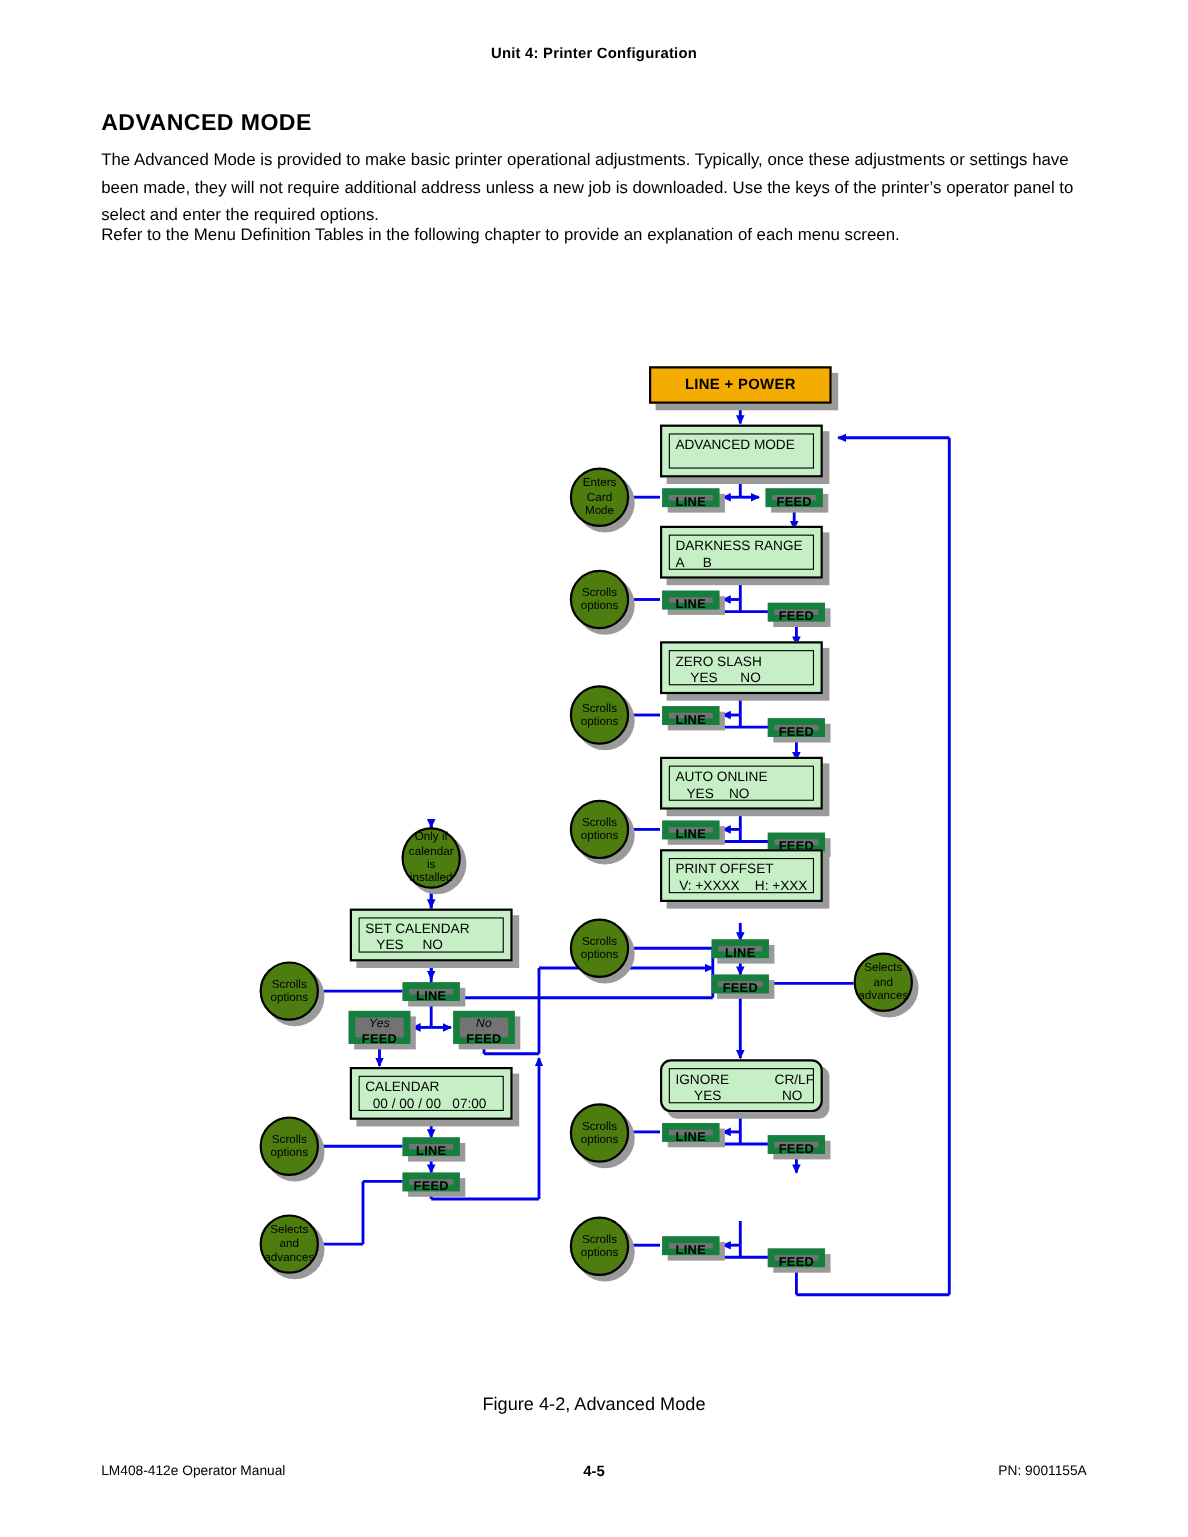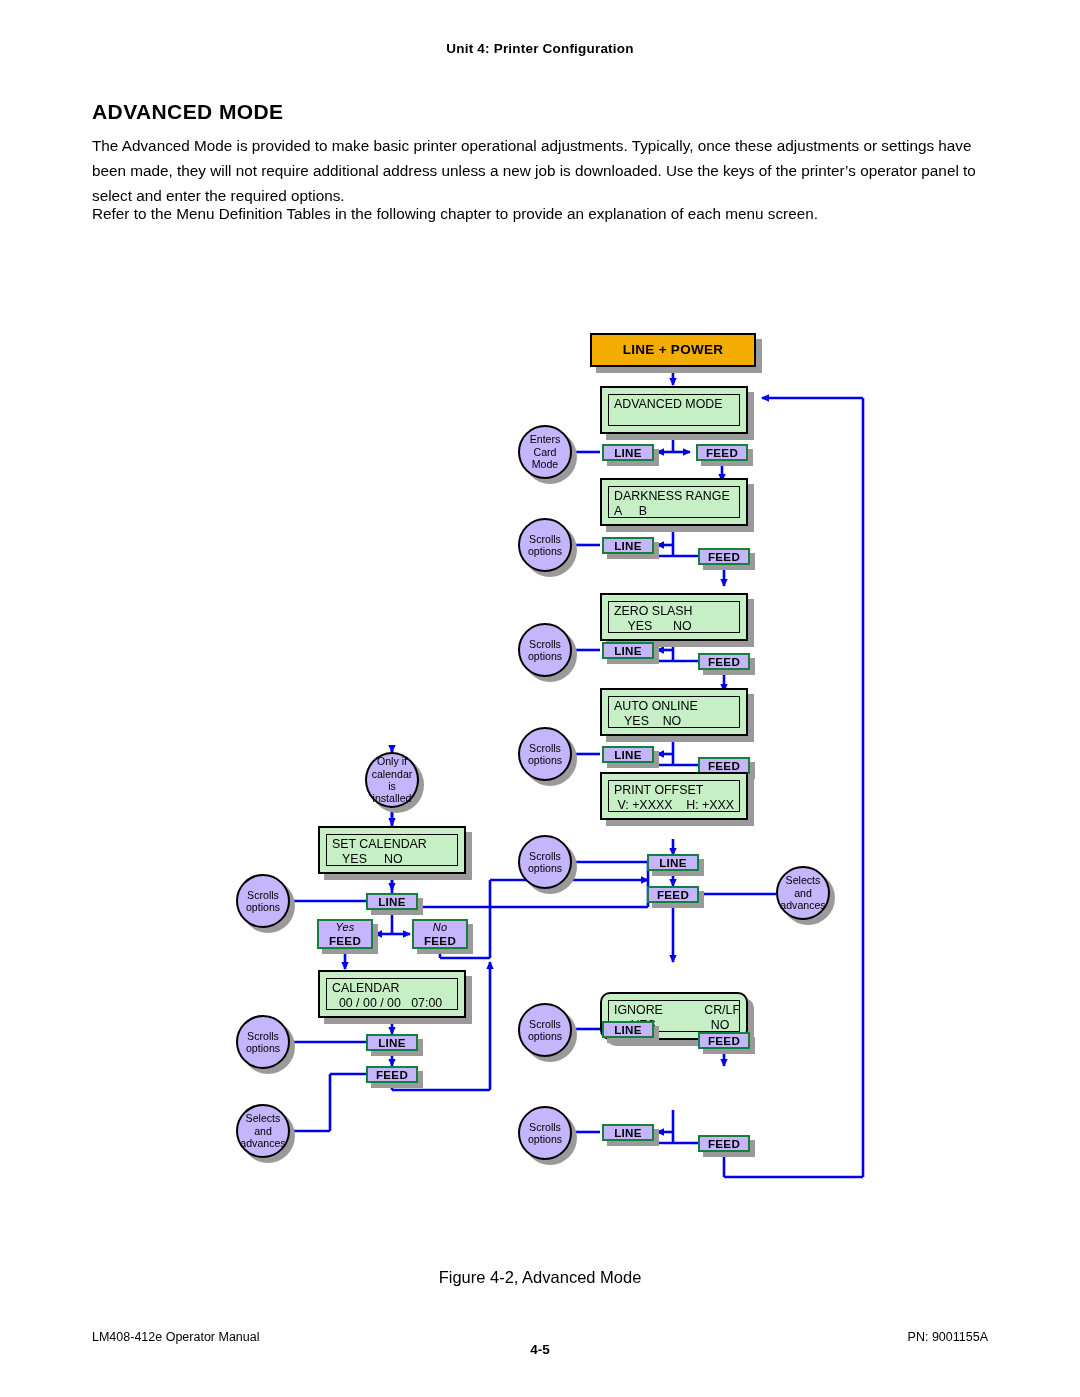--- a/index.html
+++ b/index.html
@@ -12,21 +12,21 @@
   #page-title{position:absolute;left:92px;top:86px;font-size:21px;font-weight:bold;
               letter-spacing:.4px;}
   #para1{position:absolute;left:92px;top:118px;width:898px;font-size:15.3px;
          line-height:25px;text-align:left;}
   #para2{position:absolute;left:92px;top:186px;width:898px;font-size:15.3px;
          line-height:25px;}
   #fig-caption{position:absolute;left:0;top:1268px;width:1080px;text-align:center;
                font-size:16.5px;font-weight:normal;}
   #footer{position:absolute;left:92px;top:1330px;width:896px;font-size:12.5px;}
   #footer .fl{float:left;}
-  #footer .fc{position:absolute;left:0;width:896px;text-align:center;font-weight:bold;font-size:13.5px;margin-top:12px;}
+  #footer .fc{position:absolute;left:0;width:896px;text-align:center;font-weight:bold;font-size:13.5px;}
   #footer .fr{float:right;}
 
   
   #diagram{position:absolute;left:0;top:0;width:1080px;height:1397px;}
   #wires{position:absolute;left:0;top:0;width:1080px;height:1397px;overflow:visible;}
 
   .node{position:absolute;box-sizing:border-box;}
 
   
   .lcd{width:148px;height:48px;background:#c6efc6;border:2.5px solid #000;
@@ -36,33 +36,33 @@
   .lcd .l1{position:absolute;left:5px;top:2px;font-size:12.4px;white-space:pre;}
   .lcd .l2{position:absolute;left:5px;top:17px;font-size:12.4px;white-space:pre;}
 
   
   .start{width:166px;height:34px;background:#f5ac00;border:2.5px solid #000;
          box-shadow:6px 6px 0 0 #9a9a9a;}
   .start span{display:block;text-align:center;line-height:30px;font-size:13.5px;
               font-weight:bold;letter-spacing:.3px;}
 
   
-  .key{height:17px;background:#c4b5fd;border:2px solid #15803d;
+  .key{height:17px;background:#737373;border:6px solid #15803d;
        box-shadow:5px 5px 0 0 #9a9a9a;}
   .key span{display:block;text-align:center;line-height:14px;font-size:11.6px;
             font-weight:bold;letter-spacing:.3px;}
   .key.w{width:52px;}
   .key.tall{height:30px;width:56px;}
   .key.tall .t1{display:block;text-align:center;font-size:11px;font-style:italic;
                 font-weight:normal;line-height:13px;}
   .key.tall .t2{display:block;text-align:center;font-size:11.6px;font-weight:bold;
                 line-height:14px;}
 
   
-  .circ{width:54px;height:54px;border-radius:50%;background:#c4b5fd;
+  .circ{width:54px;height:54px;border-radius:50%;background:#4d7c0f;
         border:2.2px solid #000;box-shadow:5px 5px 0 0 #9a9a9a;
         display:flex;align-items:center;justify-content:center;}
   .circ span{display:block;text-align:center;font-size:10.6px;line-height:12.4px;}
 </style>
 </head>
 <body>
 
 <div id="running-head">Unit 4:  Printer Configuration</div>
 <h1 id="page-title">ADVANCED MODE</h1>
 <p id="para1">The Advanced Mode is provided to make basic printer operational adjustments. Typically, once these adjustments or settings have been made, they will not require additional address unless a new job is downloaded. Use the keys of the printer’s operator panel to select and enter the required options.</p>
@@ -199,21 +199,21 @@
   <div class="node circ" style="left:518px;top:518px;">
     <span>Scrolls<br>options</span>
   </div>
   <div class="node key w" style="left:602px;top:537px;">
     <span>LINE</span>
   </div>
   <div class="node key w" style="left:698px;top:548px;">
     <span>FEED</span>
   </div>
 
-  <div class="node lcd" style="left:600px;top:583px;margin-top:10px;">
+  <div class="node lcd" style="left:600px;top:583px;">
     <div class="inner">
       <div class="l1">ZERO SLASH</div>
       <div class="l2">    YES      NO</div>
     </div>
   </div>
   <div class="node circ" style="left:518px;top:623px;">
     <span>Scrolls<br>options</span>
   </div>
   <div class="node key w" style="left:602px;top:642px;">
     <span>LINE</span>
@@ -294,21 +294,21 @@
   <div class="node key w" style="left:366px;top:1034px;">
     <span>LINE</span>
   </div>
   <div class="node key w" style="left:366px;top:1066px;">
     <span>FEED</span>
   </div>
   <div class="node circ" style="left:236px;top:1104px;">
     <span>Selects<br>and<br>advances</span>
   </div>
 
-  <div class="node lcd" style="left:600px;top:992px;border-radius:10px;">
+  <div class="node lcd" style="left:600px;top:963px;border-radius:10px;">
     <div class="inner">
       <div class="l1">IGNORE            CR/LF</div>
       <div class="l2">     YES                NO</div>
     </div>
   </div>
   <div class="node circ" style="left:518px;top:1003px;">
     <span>Scrolls<br>options</span>
   </div>
   <div class="node key w" style="left:602px;top:1021px;">
     <span>LINE</span>

